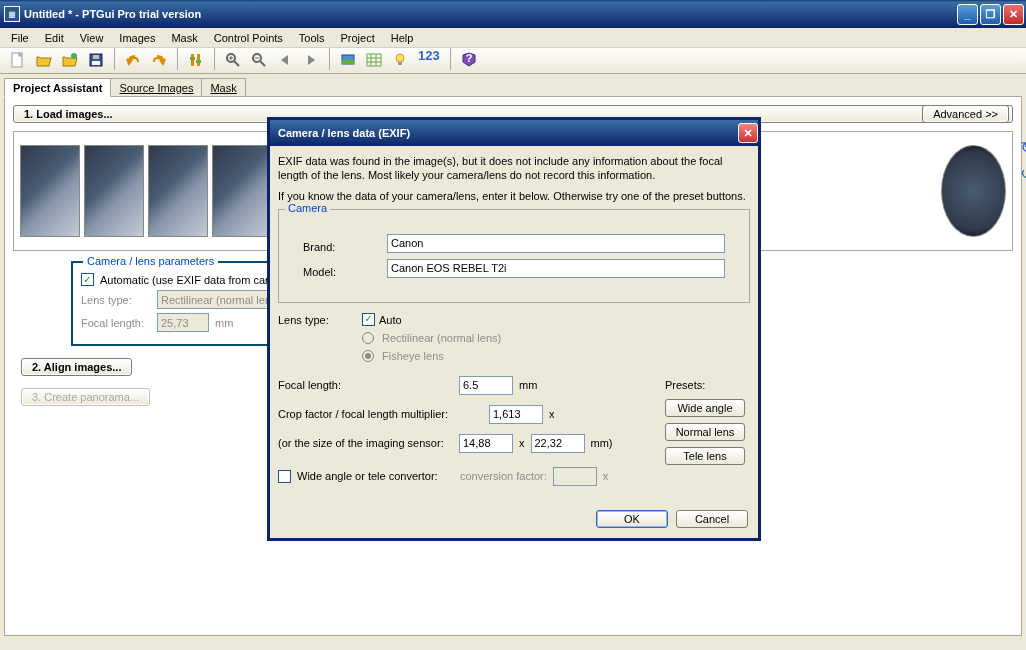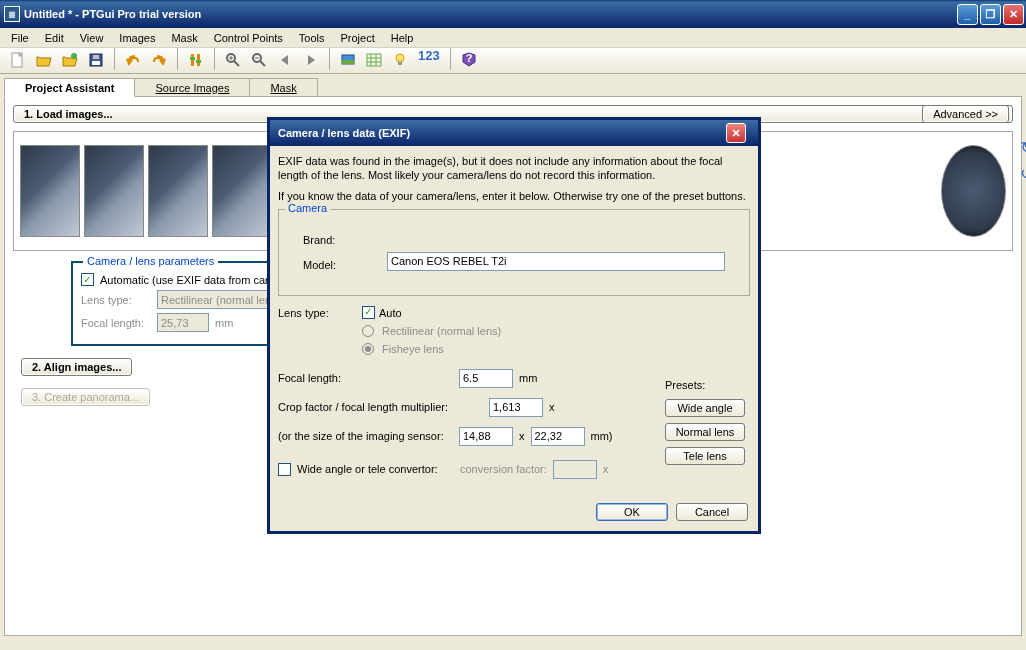--- a/index.html
+++ b/index.html
@@ -19,21 +19,21 @@
 .menubar .menu-item { padding: 2px 7px; color:#000; }
 
 
 .toolbar { height: 26px; background: linear-gradient(to bottom,#fefefe,#ece9d8); display: flex; align-items: flex-start; padding: 0 6px; border-bottom:1px solid #aca899; gap:2px; }
 .tbtn { width: 24px; height: 24px; display:flex; align-items:center; justify-content:center; border:1px solid transparent; border-radius:3px; }
 .tsep { width:1px; height:22px; background:#aca899; margin:0 4px; }
 .toolbar .num123 { color:#316ac5; font-weight:bold; font-size:13px; padding:0 4px; }
 
 
 .tabbar { display:flex; align-items:flex-end; padding: 4px 0 0 4px; gap:0; }
-.tab { padding: 3px 20px 2px; border:1px solid #aca899; border-bottom:none; background:#ece9d8; position:relative; margin-right:-1px; }
+.tab { padding: 3px 8px 2px; border:1px solid #aca899; border-bottom:none; background:#ece9d8; position:relative; margin-right:-1px; }
 .tab.active { background:#fff; z-index:2; border-bottom:1px solid #fff; margin-bottom:-1px; }
 .tab-label { text-decoration: underline; }
 .tab.active .tab-label { text-decoration: none; font-weight:bold; }
 
 
 .content { margin:0 4px 4px; border:1px solid #aca899; background:#fff; height: calc(650px - 28px - 20px - 34px - 24px - 4px); padding:8px; position:relative; }
 .btn { border:1px solid #7a7a7a; background: linear-gradient(to bottom,#fff,#ece9d8); padding:2px 10px; border-radius:3px; box-shadow: 0 0 0 1px #fff inset; cursor:default; }
 .btn.bold { font-weight:bold; }
 .btn.disabled { color:#aca899; border-color:#c0c0c0; }
 .btn-adv { position:absolute; top:8px; right:12px; }
@@ -52,21 +52,21 @@
 .inp { border:1px solid #7f9db9; padding:1px 3px; background:#fff; height:19px; }
 .inp.ro { background:#ece9d8; color:#8d8d8d; }
 .chk { width:13px; height:13px; border:1px solid #1c5180; background:#fff; display:inline-flex; align-items:center; justify-content:center; }
 .chk.checked::after{content:"✓"; color:#21a121; font-size:10px; line-height:1;}
 
 .steps { margin-left:8px; margin-top: 12px; display:flex; flex-direction:column; gap:12px; align-items:flex-start;}
 
 
 .dialog-mask { position:fixed; left:267px; top:117px; width:494px; z-index:100; }
 .dialog { border:3px solid #0a246a; background:#ece9d8; }
-.dialog-title { height:26px; background: linear-gradient(to bottom,#3b6ea5 0%, #0a246a 100%); display:flex; align-items:center; padding:0 12px 0 8px; color:#fff; font-weight:bold; }
+.dialog-title { height:26px; background: linear-gradient(to bottom,#3b6ea5 0%, #0a246a 100%); display:flex; align-items:center; padding:0 0 0 8px; color:#fff; font-weight:bold; }
 .dialog-title .title-t { flex:1; }
 .dialog-close { width:20px; height:20px; background: linear-gradient(to bottom,#f0867f,#c83235); border:1px solid #fff; border-radius:3px; display:flex; align-items:center; justify-content:center; color:#fff; font-weight:bold; }
 .dialog-body { padding:8px; }
 .dialog-body p { margin-bottom:6px; line-height:1.3; }
 .fieldset { border:1px solid #aca899; padding:24px; margin-top:6px; position:relative; }
 .fieldset .legend { position:absolute; top:-8px; left:6px; background:#ece9d8; padding:0 3px; color:#0046d5; }
 .frow { display:flex; align-items:flex-end; margin-bottom:6px; gap:4px; }
 .frow .flabel { width:80px; }
 .inpd { border:1px solid #7f9db9; padding:1px 3px; background:#fff; height:19px; }
 .inpd.wide { flex:1; }
@@ -262,20 +262,21 @@
       <div class="dialog-close">✕</div>
     </div>
     <div class="dialog-body">
       <p>EXIF data was found in the image(s), but it does not include any information about the focal length of the lens. Most likely your camera/lens do not record this information.</p>
       <p>If you know the data of your camera/lens, enter it below. Otherwise try one of the preset buttons.</p>
 
       <div class="fieldset">
         <span class="legend">Camera</span>
         <div class="frow">
           <span class="flabel">Brand:</span>
+          <input class="inpd wide" value="Canon" style="">
         </div>
         <div class="frow" style="margin-bottom:0;">
           <span class="flabel">Model:</span>
           <input class="inpd wide" value="Canon EOS REBEL T2i" style="">
         </div>
       </div>
 
       <div class="frow" style="margin-top:10px;">
         <span class="flabel">Lens type:</span>
         <span class="chk checked"></span>

